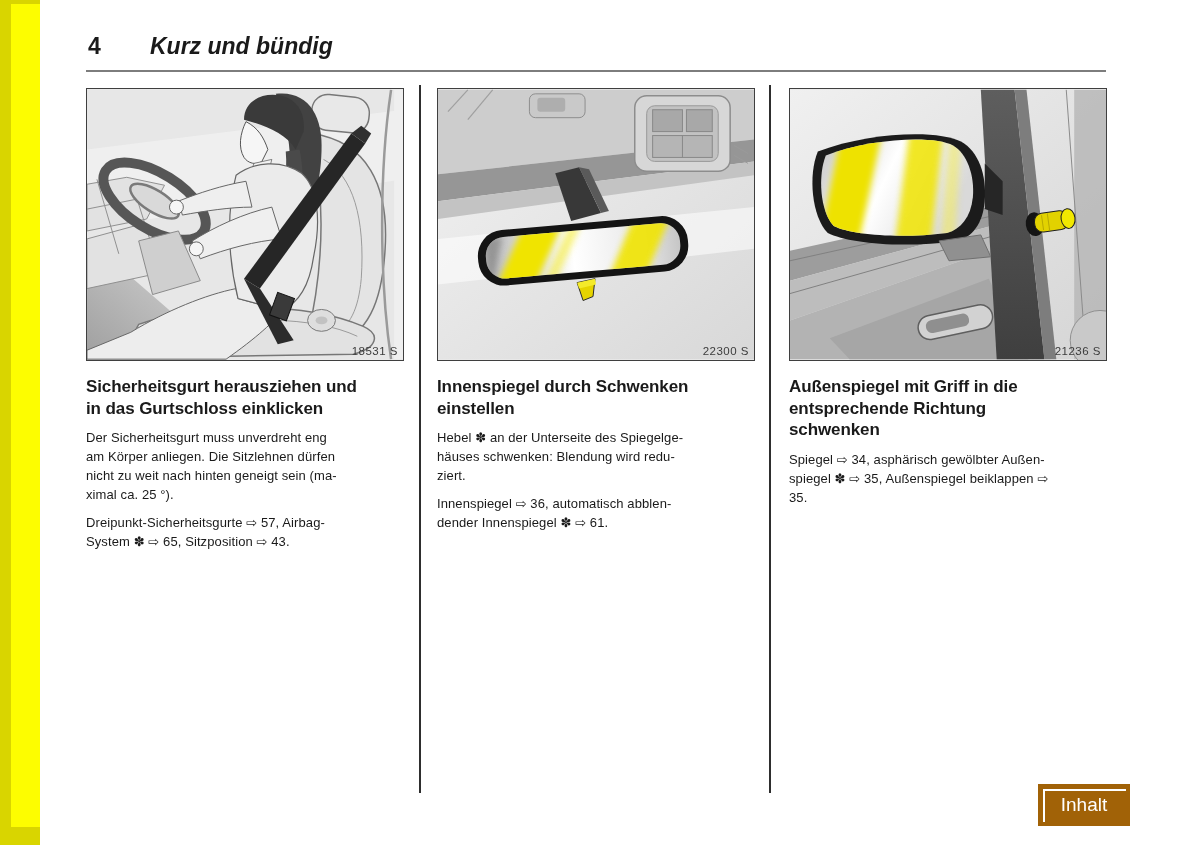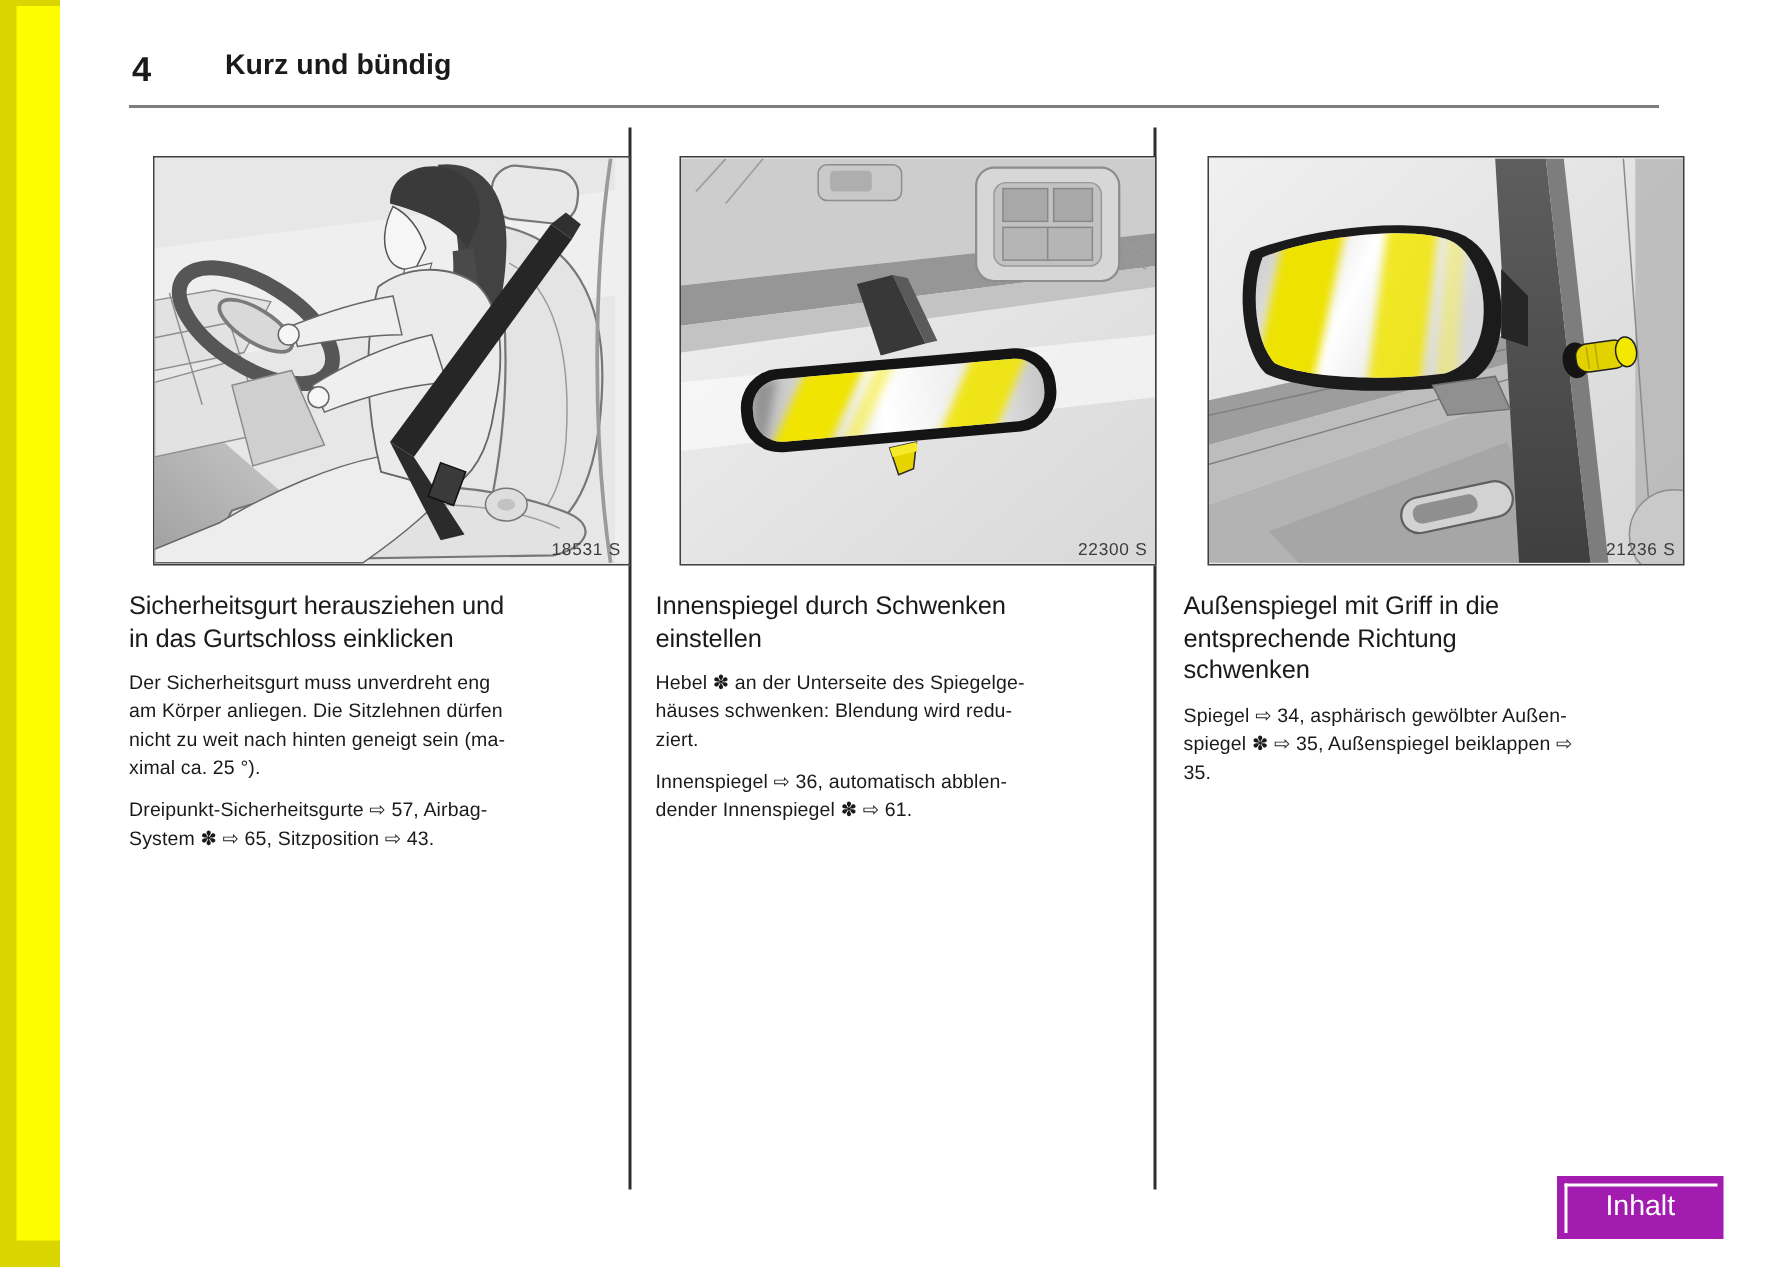--- a/index.html
+++ b/index.html
@@ -5,40 +5,40 @@
   html,body{margin:0;padding:0;background:#ffffff;}
   .page{position:relative;width:1191px;height:845px;background:#ffffff;overflow:hidden;
         font-family:"Liberation Sans","DejaVu Sans",sans-serif;color:#1a1a1a;}
 
   
   .stripe{position:absolute;left:0;top:0;width:40px;height:845px;background:#d9d500;}
   .stripe-core{position:absolute;left:11px;top:4px;width:29px;height:823px;background:#fdfd00;}
 
   
   .pagenum{position:absolute;left:88px;top:33px;font-size:23px;font-weight:bold;}
-  .pagetitle{position:absolute;left:150px;top:33px;font-size:19px;font-weight:bold;margin:0;}
+  .pagetitle{position:absolute;left:150px;top:33px;font-size:23px;font-weight:bold;margin:0;font-style:italic;}
   .rule{position:absolute;left:86px;top:70px;width:1020px;height:2px;background:#7d7d7d;}
 
   
   .divider{position:absolute;top:85px;height:708px;width:2px;background:#2e2e2e;}
   .d1{left:419px}.d2{left:769px}
 
   .col{position:absolute;top:88px;width:318px;}
   .c1{left:86px}.c2{left:437px}.c3{left:789px}
 
-  figure{position:relative;margin:16px;width:318px;height:273px;border:1px solid #3f3f3f;
+  figure{position:relative;margin:0;width:318px;height:273px;border:1px solid #3f3f3f;
          box-sizing:border-box;background:#e9e9e9;overflow:hidden;}
   figure svg{display:block;width:100%;height:100%;}
   .figcap{position:absolute;right:5px;bottom:3px;font-size:11.5px;color:#3c3c3c;letter-spacing:.5px;}
 
-  .h{margin:15px 0 0;font-size:17px;line-height:21.5px;font-weight:normal;white-space:pre-line;letter-spacing:-.1px;}
+  .h{margin:15px 0 0;font-size:17px;line-height:21.5px;font-weight:bold;white-space:pre-line;letter-spacing:-.1px;}
   .b{margin:9px 0 0;font-size:13px;line-height:19px;white-space:pre-line;letter-spacing:.1px;}
 
   
-  .inhalt{position:absolute;left:1038px;top:784px;width:111px;height:42px;background:#a21caf;color:#fff;cursor:pointer;}
+  .inhalt{position:absolute;left:1038px;top:784px;width:92px;height:42px;background:#a16207;color:#fff;cursor:pointer;}
   .inhalt-inner{position:absolute;left:5px;top:5px;right:4px;bottom:4px;border-top:2px solid #fff;border-left:2px solid #fff;}
   .inhalt span{position:absolute;left:0;right:0;top:50%;transform:translateY(-50%);text-align:center;font-size:19px;}
 </style>
 </head>
 <body>
 
 <div class="page">
 
   <div class="stripe">
     <div class="stripe-core"></div>

